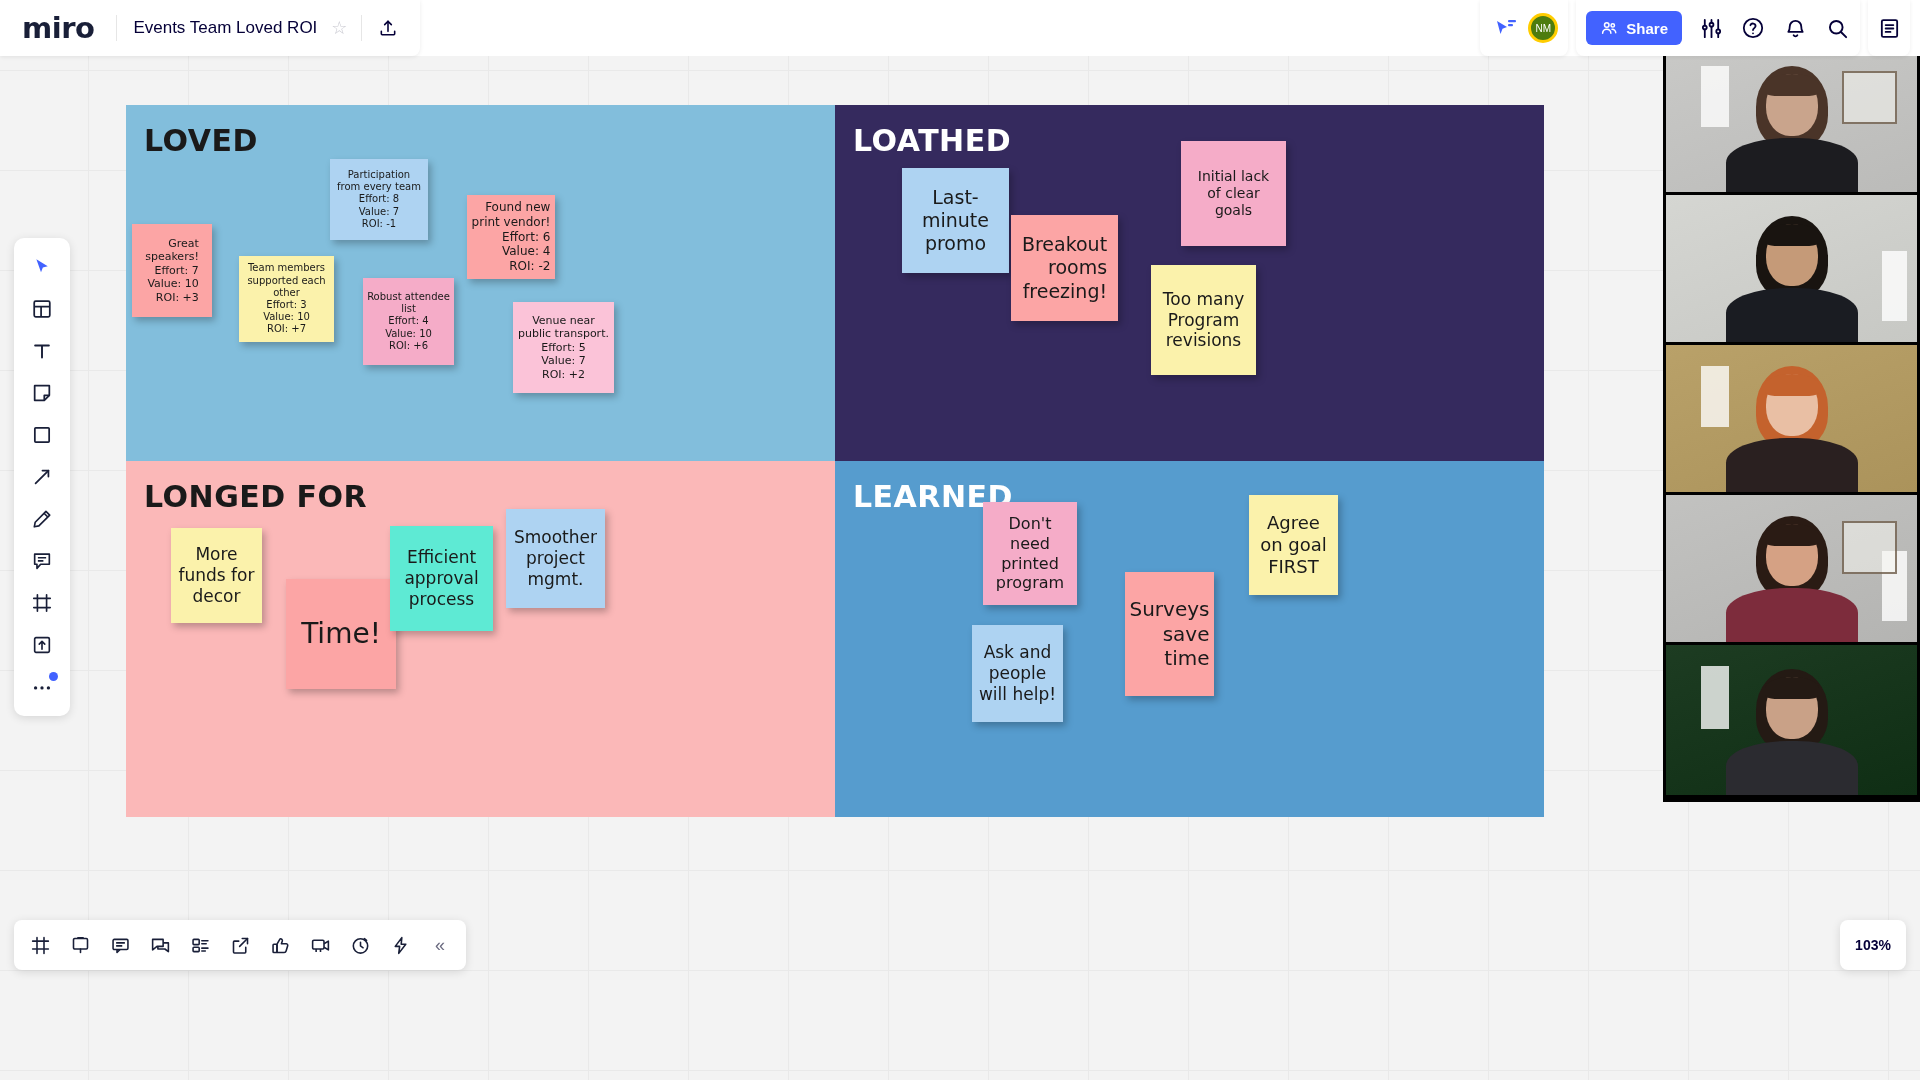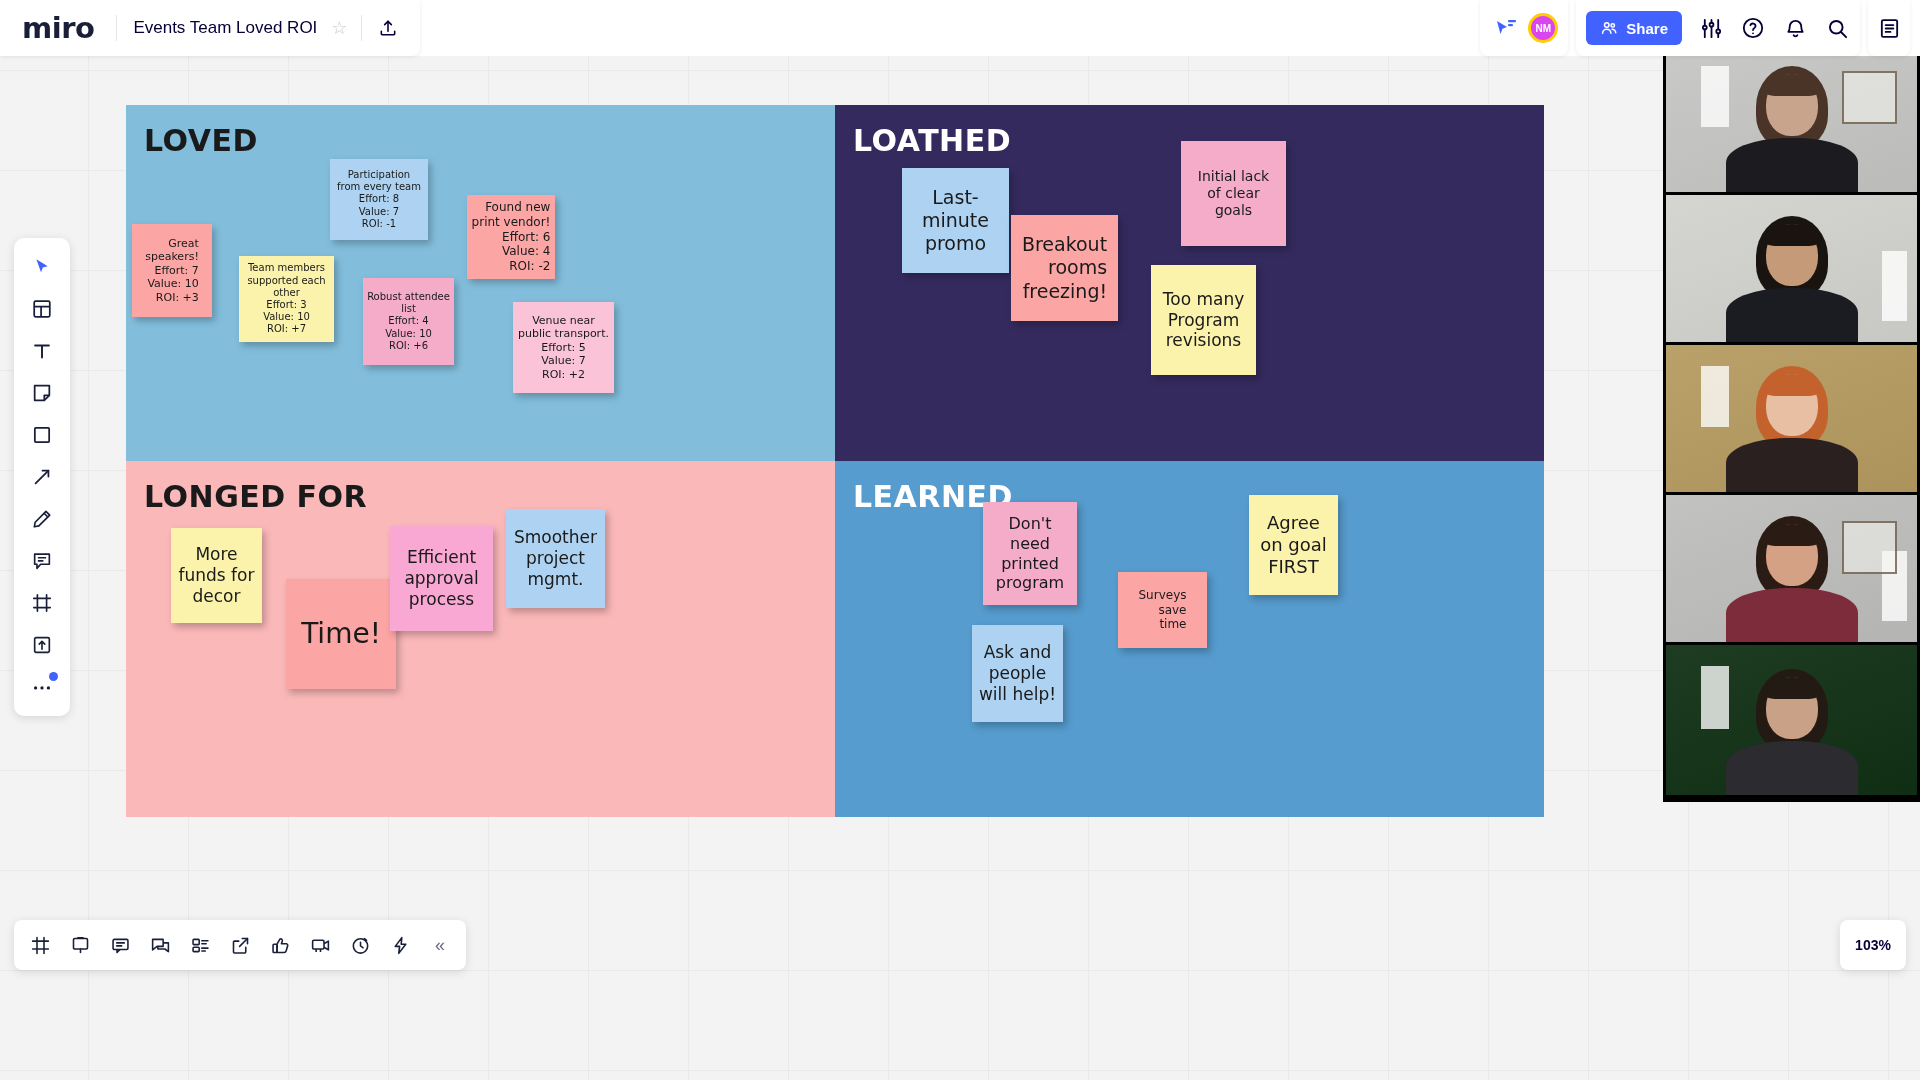--- a/index.html
+++ b/index.html
@@ -60,21 +60,21 @@
     border-radius: 0 0 8px 8px;
     box-shadow: 0 1px 4px rgba(0,0,0,.07);
   }
   .tb-icon {
     width: 42px; height: 42px; display:flex; align-items:center; justify-content:center;
     cursor: pointer; color:#050038;
   }
   .cursor-chip { display:flex; align-items:center; padding: 0 10px 0 14px; gap: 10px; }
   .avatar {
     width: 30px; height: 30px; border-radius: 50%;
-    background: #d946ef; color: #fff; font-size: 10px; font-weight: 700;
+    background: #4d7c0f; color: #fff; font-size: 10px; font-weight: 400;
     display:flex; align-items:center; justify-content:center;
     border: 3px solid #ffcd00;
   }
   .share-btn {
     background: #4262ff; color:#fff; font-size:15px; font-weight:600;
     height: 34px; border-radius: 6px; display:flex; align-items:center;
     gap: 8px; padding: 0 14px; cursor:pointer; margin: 0 8px;
     border: none; font-family: "Liberation Sans", sans-serif;
   }
 
@@ -147,21 +147,21 @@
     line-height: 1.22;
     padding: 4px;
     white-space: pre-line;
     cursor: pointer;
   }
   .n-white  { background:#fca5a5;text-align:right; }
   .n-yellow { background:#fbf2ab; }
   .n-pink   { background:#f5acc8; }
   .n-lpink  { background:#fbc3d8; }
   .n-blue   { background:#aed3f2; }
-  .n-magenta{ background:#f9a8d4; }
+  .n-magenta{ background:#5eead4; }
 
   
   #video-panel {
     position: absolute; right: 0; top: 42px;
     width: 257px; height: 760px;
     background: #000;
     border: 3px solid #000;
     z-index: 35;
     display:flex; flex-direction: column;
   }
@@ -260,21 +260,21 @@
 mgmt.</div>
     </div>
     <div class="quad q-learned" style="background: rgb(86, 156, 206);">
       <div class="quad-title" style="color: rgb(255, 255, 255);">LEARNED</div>
       <div class="note n-pink" style="left: 148px; top: 41px; width: 94px; height: 103px; font-size: 16px;">Don't need
 printed
 program</div>
       <div class="note n-blue" style="left: 137px; top: 164px; width: 91px; height: 97px; font-size: 17px; text-align: center;">Ask and
 people
 will help!</div>
-      <div class="note n-white" style="left: 283px; top: 111px; width: 89px; height: 76px; font-size: 12px;">Surveys
+      <div class="note n-white" style="left: 290px; top: 111px; width: 89px; height: 124px; font-size: 20px;">Surveys
 save
 time</div>
       <div class="note n-yellow" style="left: 414px; top: 34px; width: 89px; height: 100px; font-size: 18px;">Agree
 on goal
 FIRST</div>
     </div>
   </div>
 
 <div id="topbar">
 

